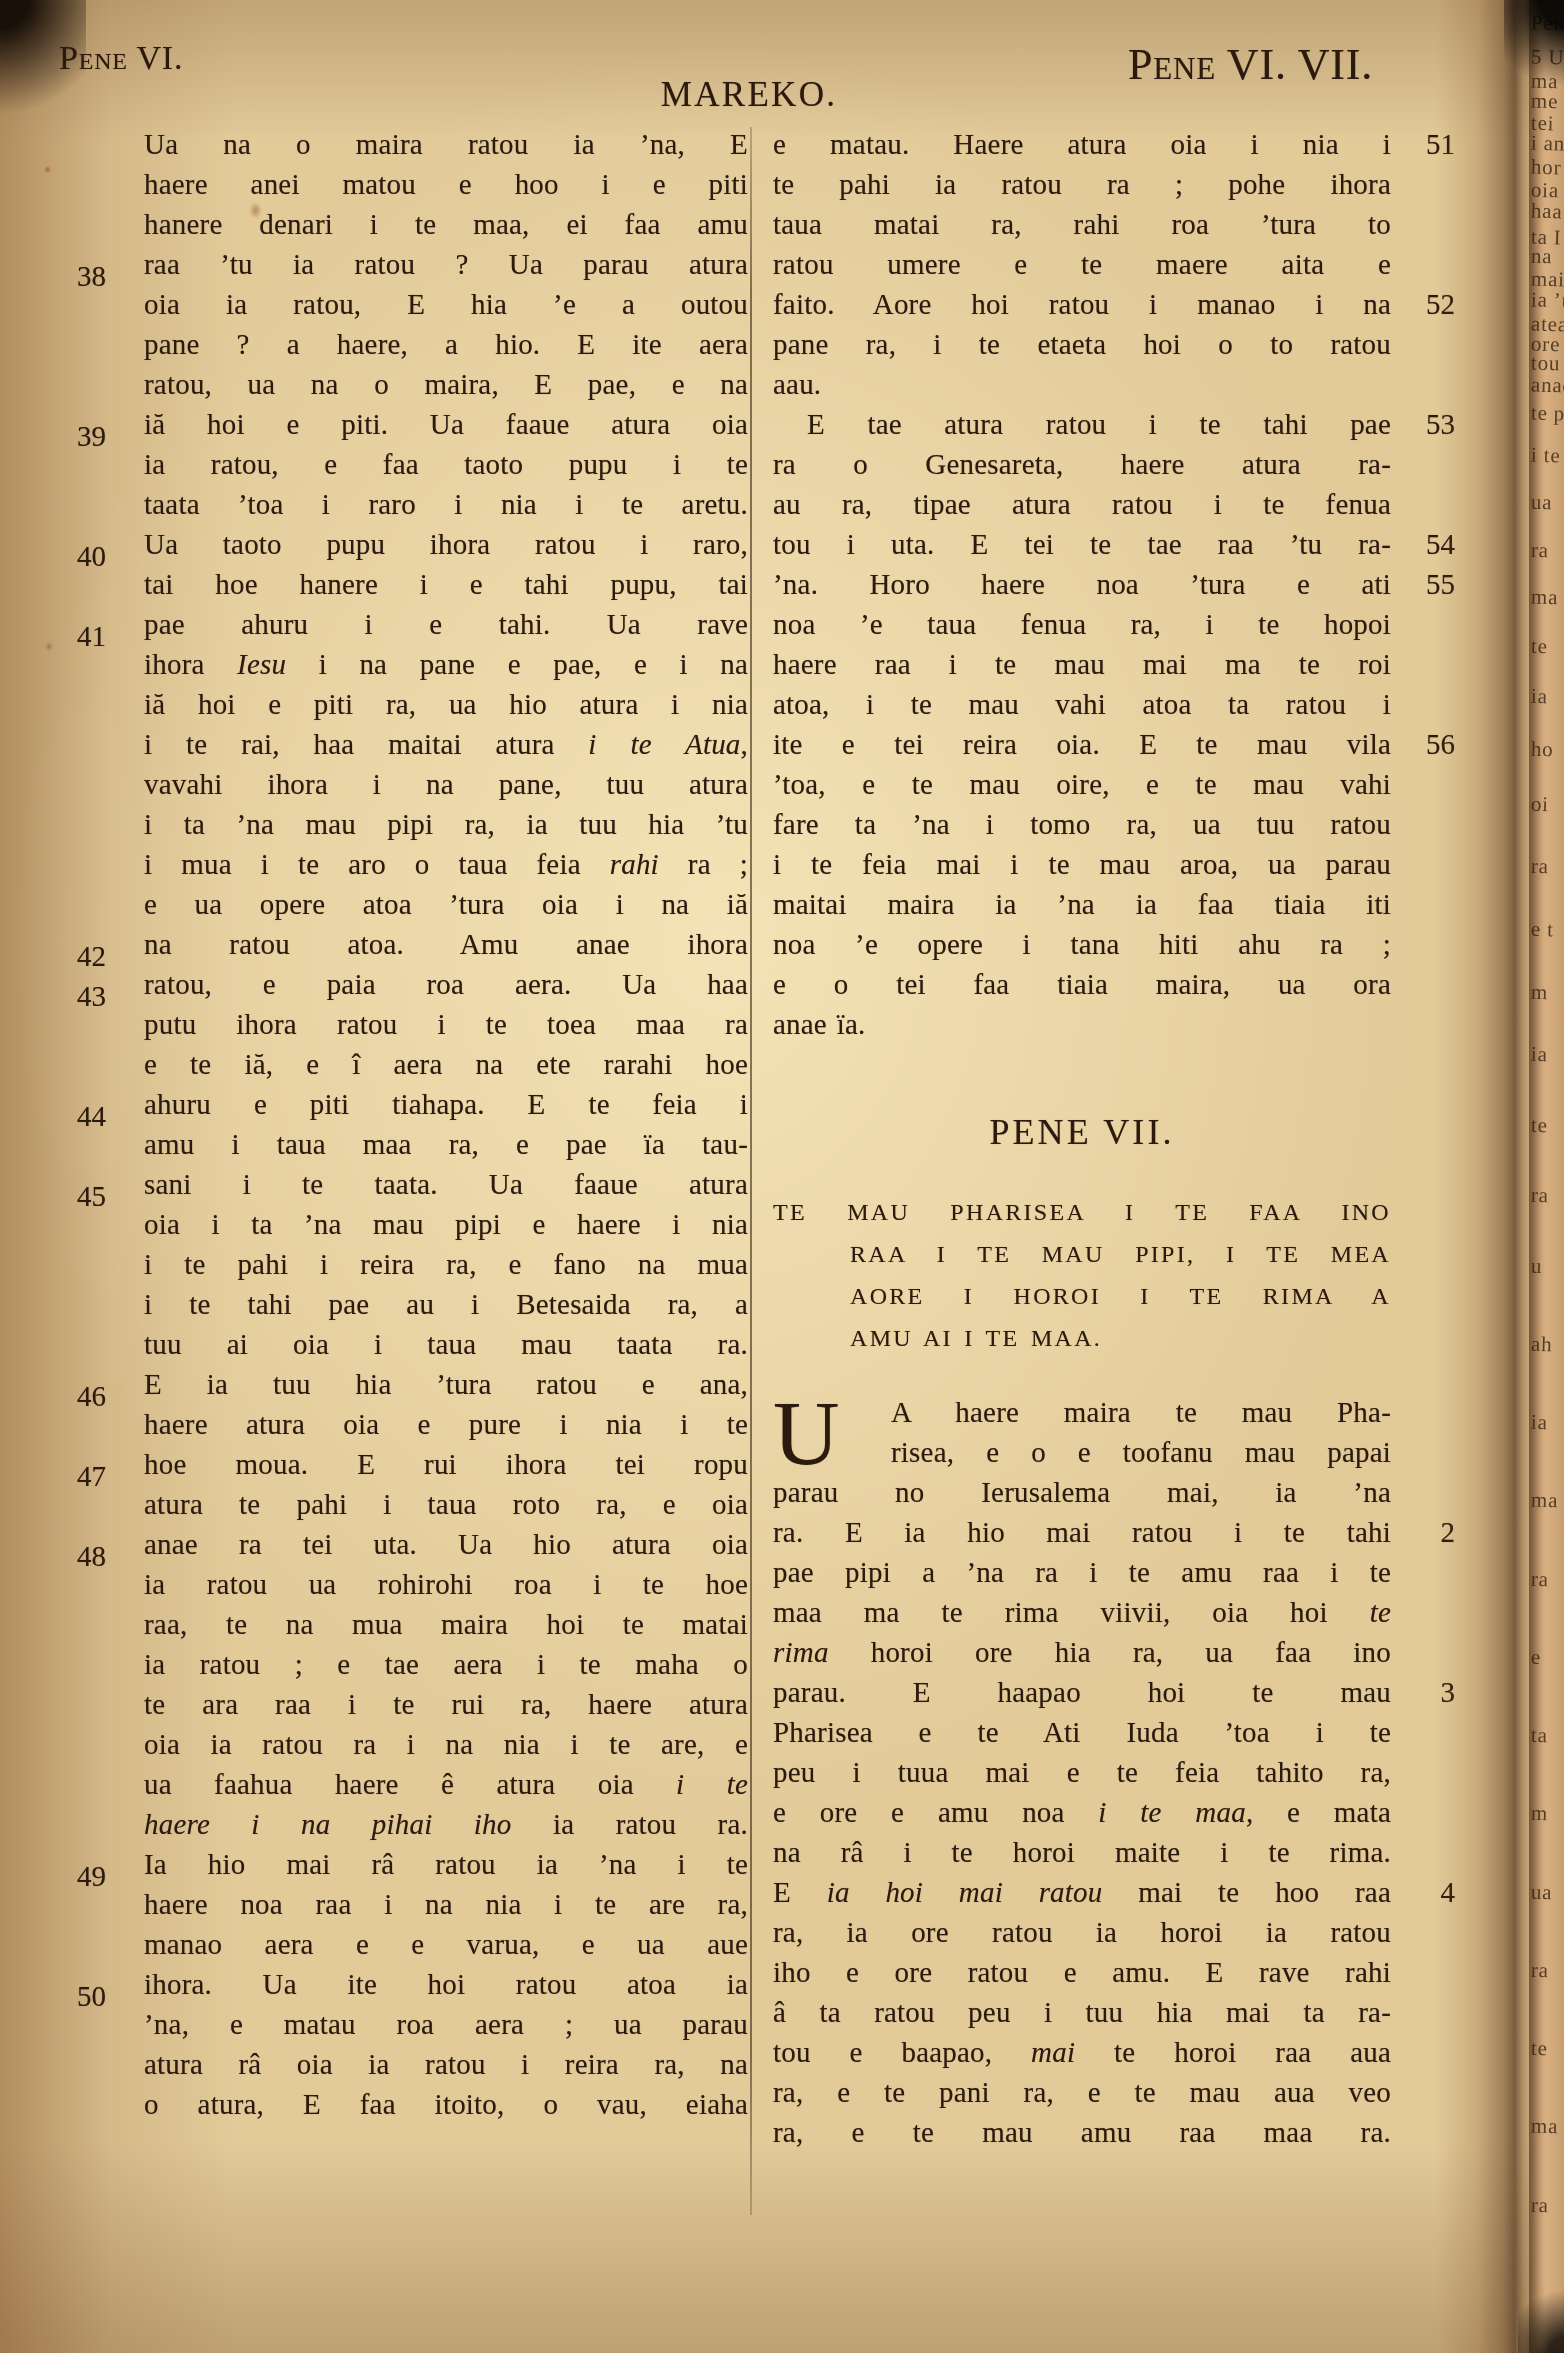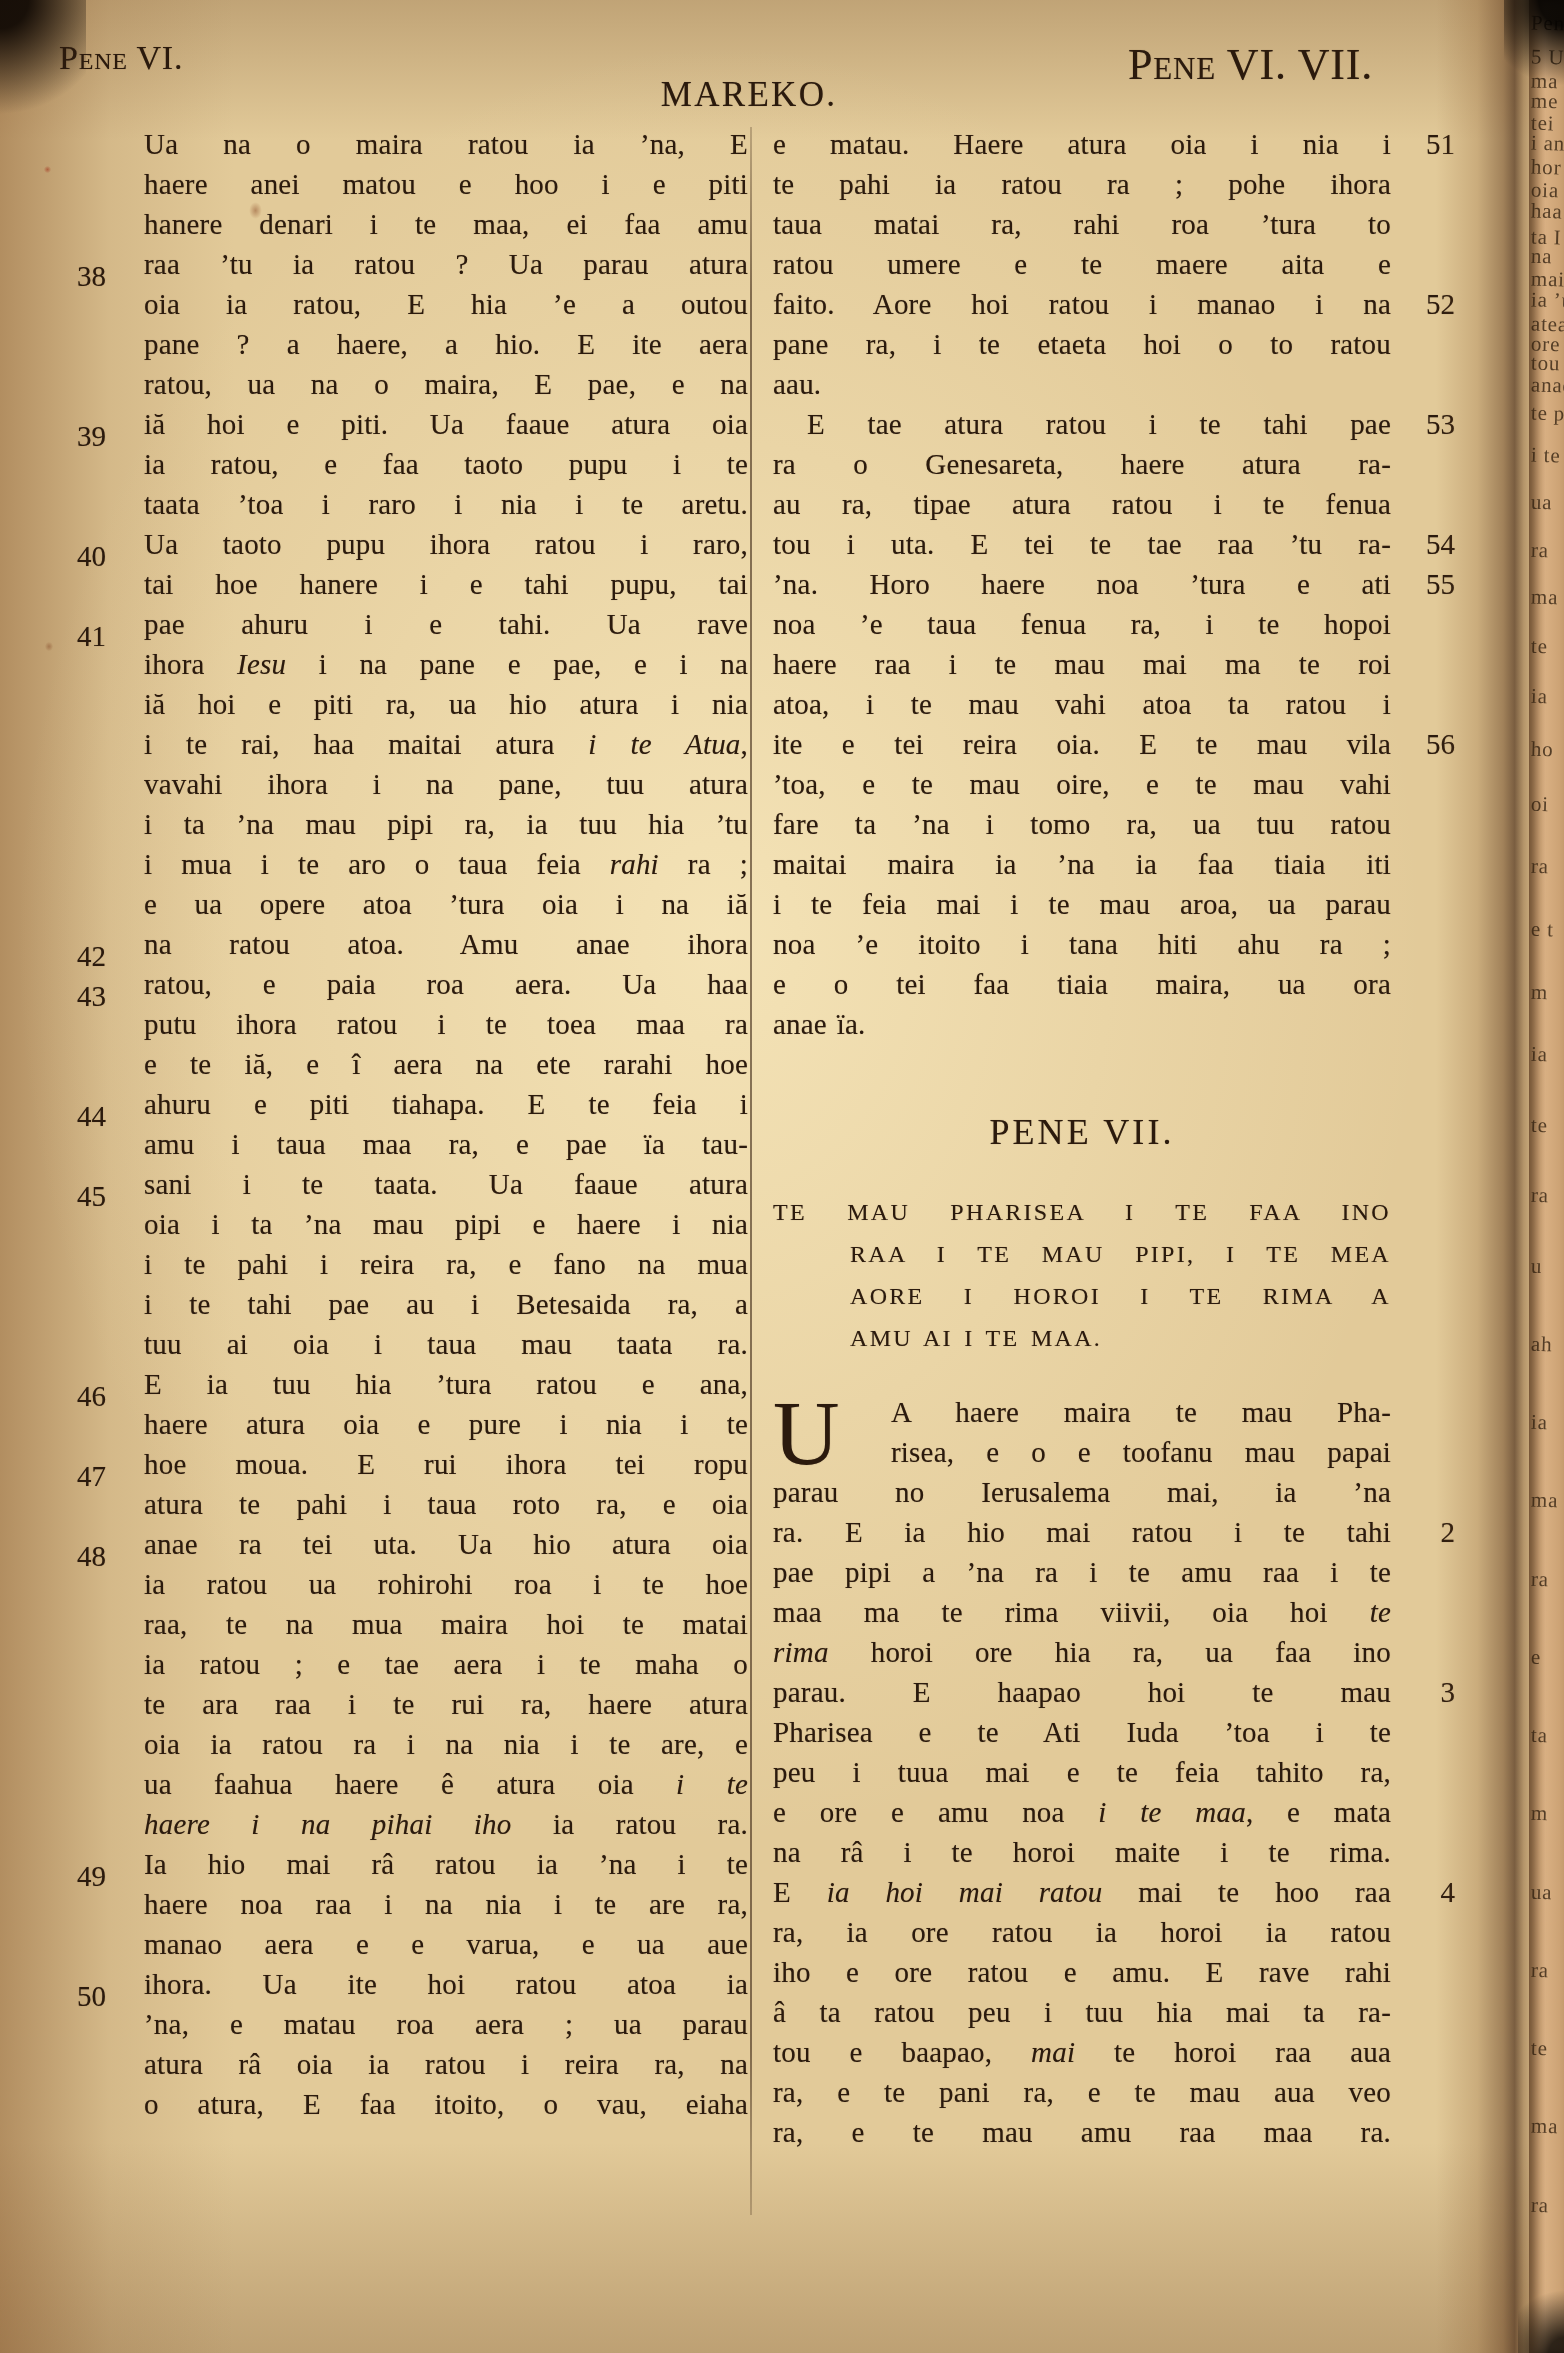--- a/index.html
+++ b/index.html
@@ -312,27 +312,27 @@
         <span class="vnum vr">56</span>
         <span class="ltext"><span>ite e tei reira oia.  E te mau vila</span></span>
       </div>
       <div class="line">
         <span class="ltext"><span>’toa, e te mau oire, e te mau vahi</span></span>
       </div>
       <div class="line">
         <span class="ltext"><span>fare ta ’na i tomo ra, ua tuu ratou</span></span>
       </div>
       <div class="line">
+        <span class="ltext"><span>i te feia mai i te mau aroa, ua parau</span></span>
+      </div>
+      <div class="line">
         <span class="ltext"><span>maitai maira ia ’na ia faa tiaia iti</span></span>
       </div>
       <div class="line">
-        <span class="ltext"><span>i te feia mai i te mau aroa, ua parau</span></span>
-      </div>
-      <div class="line">
-        <span class="ltext"><span>noa ’e itoito i tana hiti ahu ra ;</span></span>
+        <span class="ltext"><span>noa ’e opere i tana hiti ahu ra ;</span></span>
       </div>
       <div class="line">
         <span class="ltext"><span>e o tei faa tiaia maira, ua ora</span></span>
       </div>
       <div class="line short">
         <span class="ltext"><span>anae ïa.</span></span>
       </div>
     </div>
   <div class="chapter-heading">PENE VII.</div>
   <div class="summary">

